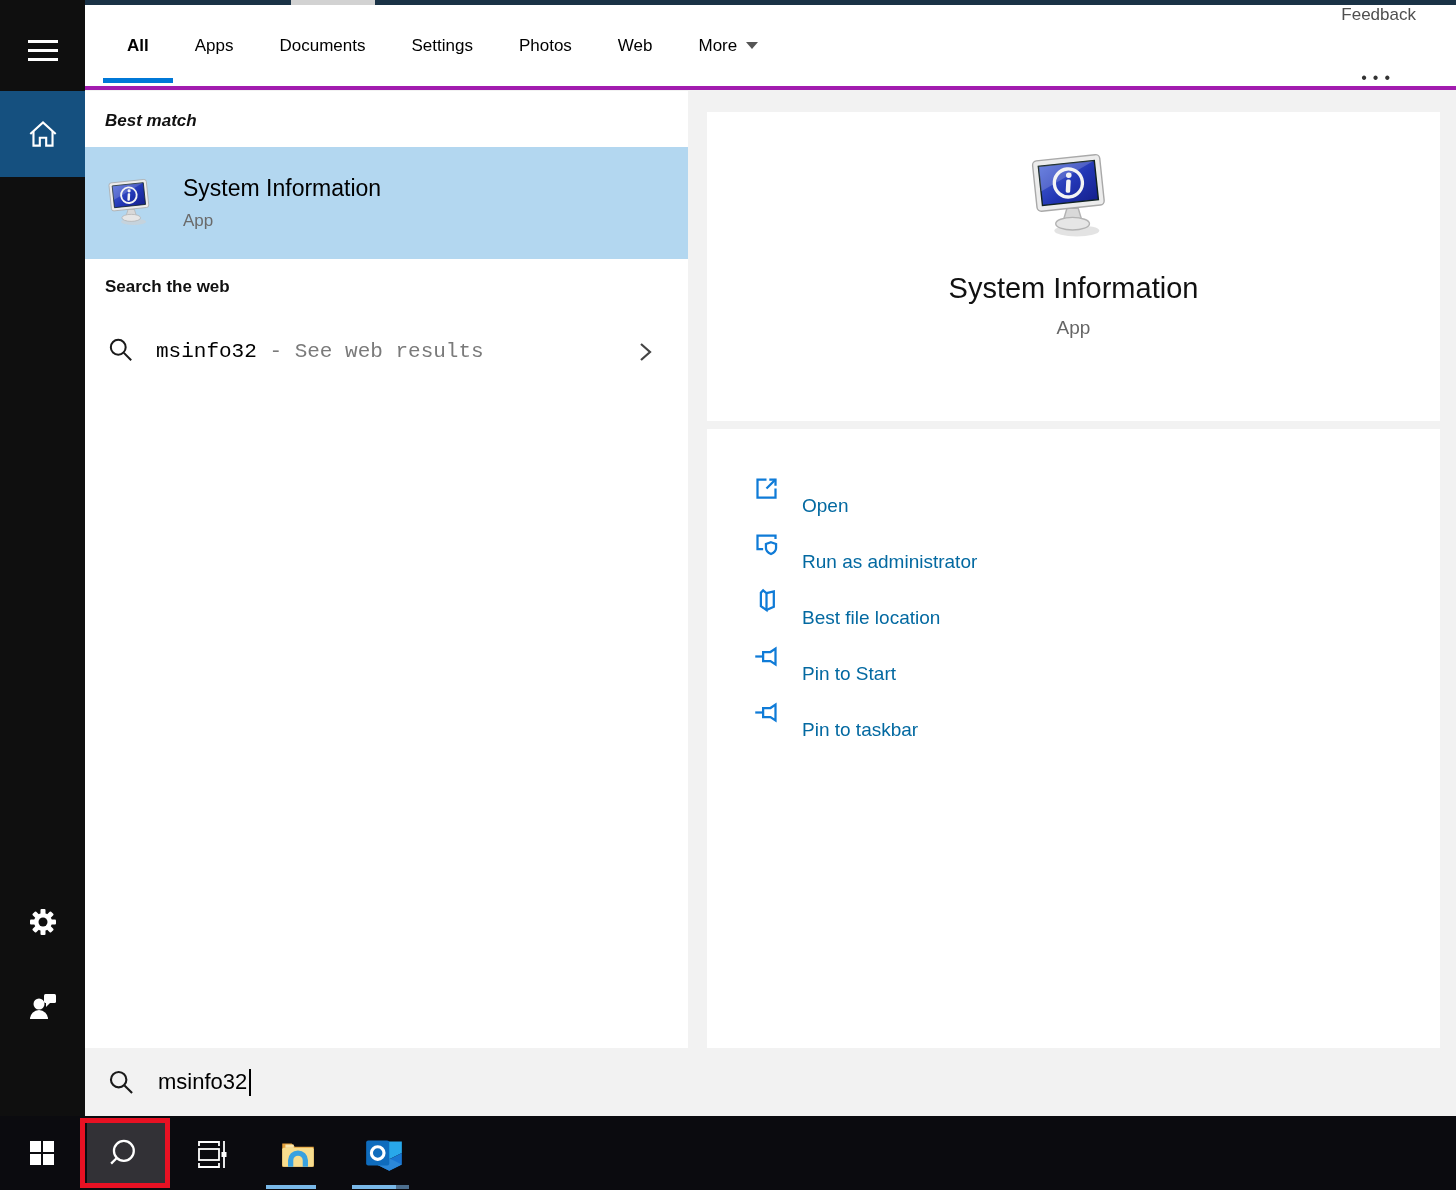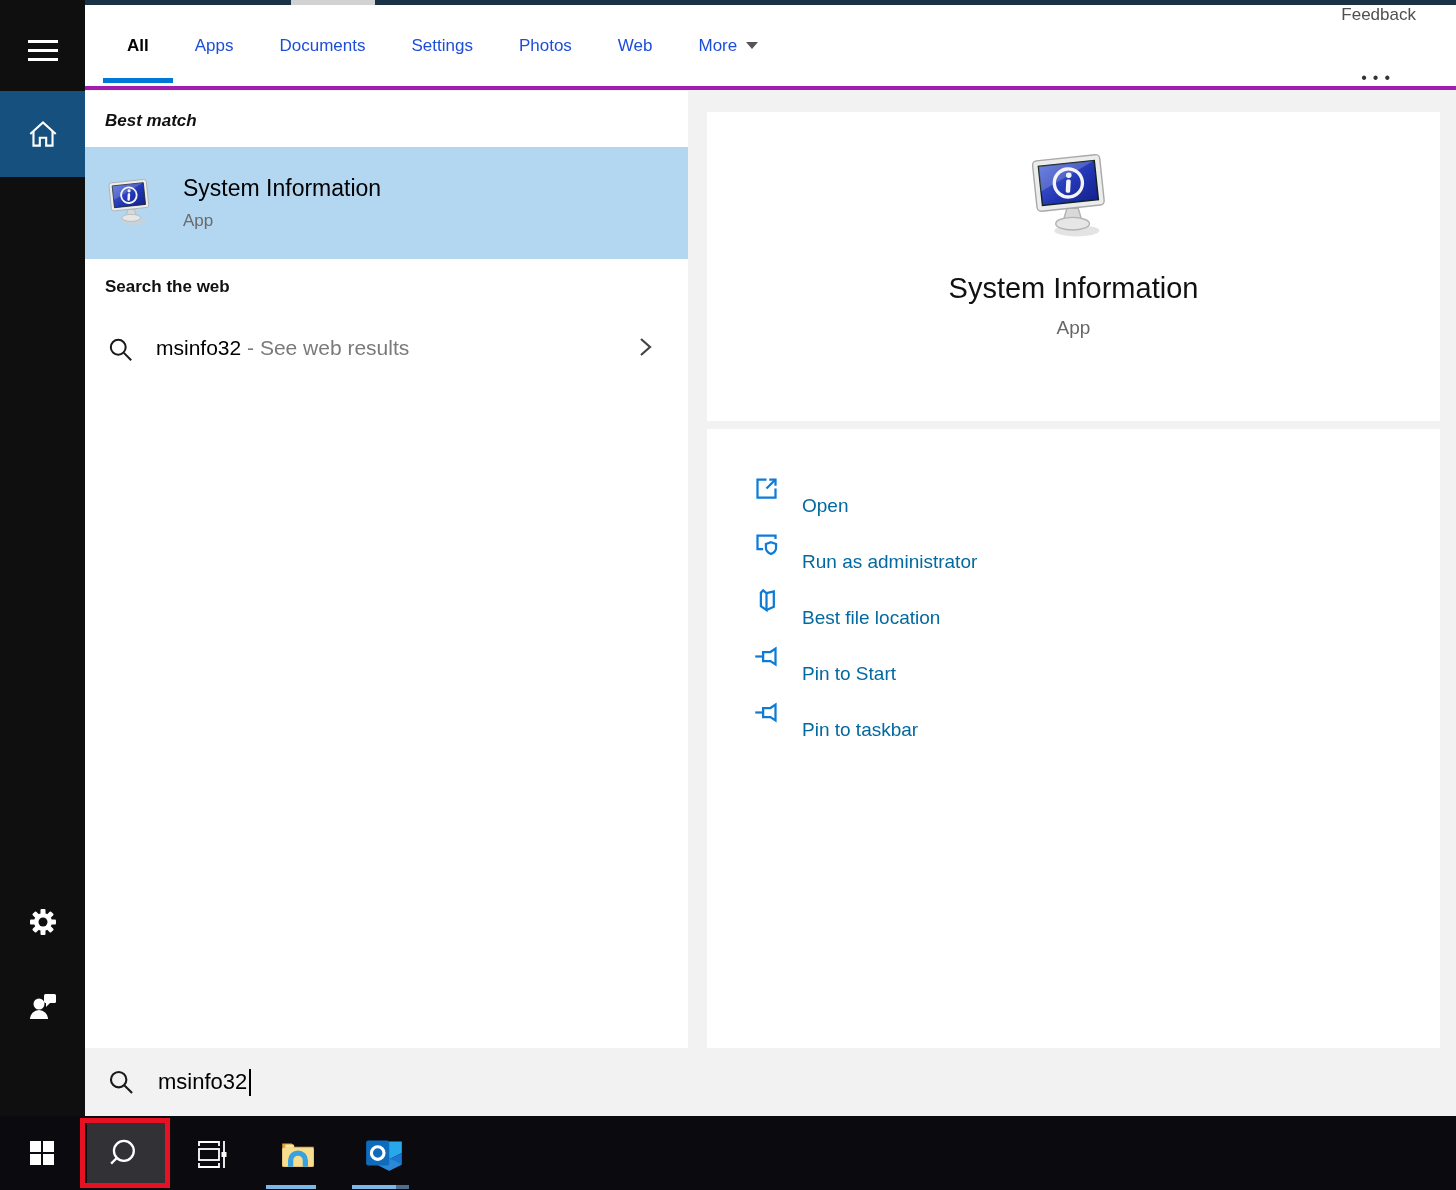--- a/index.html
+++ b/index.html
@@ -11,21 +11,21 @@
   
   .top-strip{left:85px;top:0;width:1371px;height:5px;background:#1a3246;}
   .top-strip-gap{left:206px;top:0;width:84px;height:5px;background:#d2d2d2;}
 
   
   .header{left:85px;top:5px;width:1371px;height:85px;background:#fff;
           border-bottom:4px solid #a21caf;box-sizing:border-box;
           display:flex;align-items:center;}
   .tabs{display:flex;align-items:center;height:100%;padding-left:42px;gap:46px;}
   .tab{position:relative;height:100%;display:flex;align-items:center;
-       font-size:17px;color:#1d4ed8;cursor:pointer;}
+       font-size:17px;color:#000000;cursor:pointer;}
   .tab.active{color:#000;font-weight:700;}
   .tab.active::after{content:"";position:absolute;left:50%;transform:translateX(-50%);
        bottom:3px;width:70px;height:5px;background:#0078d7;}
   .tab .caret{width:0;height:0;border-left:6px solid transparent;
        border-right:6px solid transparent;border-top:7px solid #555;
        display:inline-block;margin-left:9px;}
   .header-right{margin-left:auto;display:flex;align-items:center;gap:44px;
        padding-right:40px;flex-direction:column;}
   .feedback{font-size:17px;color:#4f4f4f;cursor:pointer;}
   .ellipsis{font-size:16px;color:#333;letter-spacing:6px;cursor:pointer;}
@@ -44,22 +44,22 @@
   .left-panel{left:85px;top:91px;width:603px;height:957px;background:#fff;}
   .section-heading{position:absolute;left:20px;font-size:17px;font-weight:700;color:#111;}
   .bm-heading{top:20px;font-style:italic;}
   .best-match-row{position:absolute;left:0;top:56px;width:603px;height:112px;
        background:#b3d7f0;cursor:pointer;display:flex;align-items:center;}
   .bm-icon{margin-left:22px;width:50px;height:50px;flex:0 0 auto;}
   .bm-text{margin-left:26px;}
   .bm-title{font-size:23px;color:#000;}
   .bm-sub{font-size:17px;color:#6a6a6a;margin-top:9px;}
   .web-heading{top:186px;}
-  .web-row{position:absolute;left:0;top:245px;width:603px;height:60px;
-       display:flex;align-items:flex-start;cursor:pointer;}
+  .web-row{position:absolute;left:0;top:212px;width:603px;height:60px;
+       display:flex;align-items:flex-end;cursor:pointer;font-family:Liberation Mono, monospace;}
   .web-row .mag{margin-left:22px;flex:0 0 auto;}
   .web-row-text{margin-left:22px;font-size:21px;color:#000;}
   .web-row-suffix{color:#7a7a7a;}
   .web-chevron{margin-left:auto;margin-right:34px;}
 
   
   .preview-top{left:707px;top:112px;width:733px;height:309px;background:#fff;
        display:flex;flex-direction:column;align-items:center;}
   .pv-icon{margin-top:40px;width:90px;height:90px;}
   .pv-title{margin-top:30px;font-size:29px;color:#111;}

